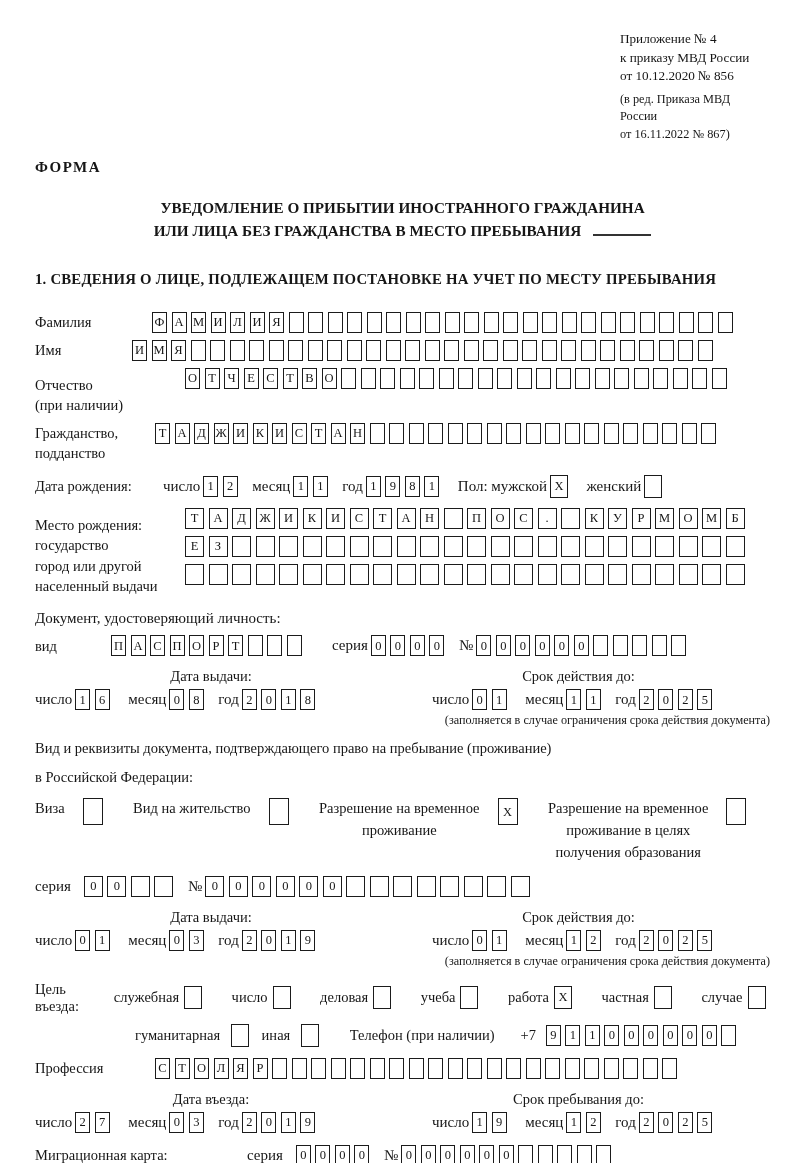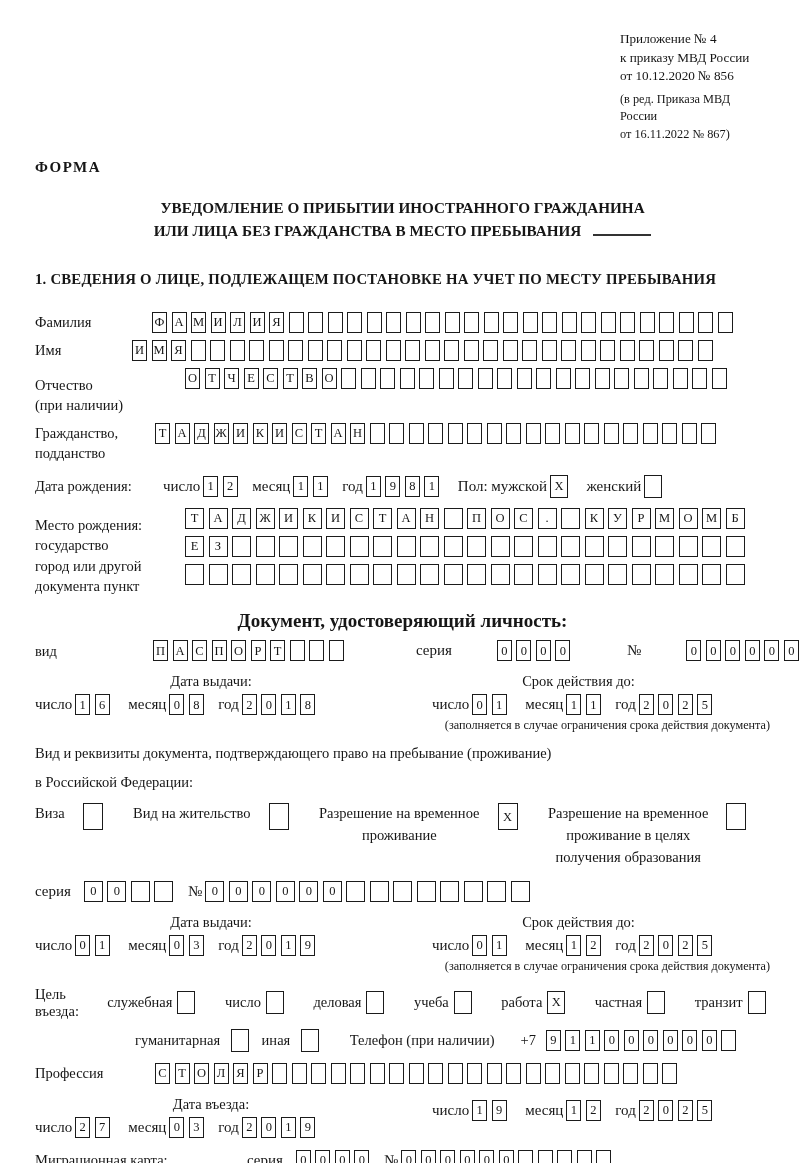--- a/index.html
+++ b/index.html
@@ -26,21 +26,21 @@
   .ml10{margin-left:10px;} .ml14{margin-left:14px;} .ml26{margin-left:26px;}
   
   .dates-row{display:flex;margin-top:12px;}
   .dg-left{width:352px;flex:0 0 auto;}
   .dg-right{flex:1;}
   .date-caption{text-align:center;font-size:14.5px;}
   .date-line{display:flex;align-items:center;margin-top:4px;}
   .dg-right .date-line{margin-left:45px;}
   .note{font-size:12.2px;text-align:right;margin-top:3px;white-space:nowrap;}
   
-  .iddoc-heading{text-align:center;font-weight:bold;font-size:19px;margin-top:14px;}
+  .iddoc-heading{text-align:left;font-weight:normal;font-size:15px;margin-top:14px;}
   
   .resid-line{font-size:14.5px;margin-top:12px;}
   .visa-row{display:flex;align-items:flex-start;gap:26px;margin-top:12px;}
   .visa-item{display:flex;align-items:flex-start;gap:18px;}
   .visa-text{font-size:14.5px;text-align:center;line-height:1.5;}
   .cb .cell{width:16px;height:21px;}
   .cbL .cell{width:18px;height:25px;}
   
   .purpose-row{display:flex;align-items:center;margin-top:12px;font-size:14.5px;gap:17px;}
   .opt{display:flex;align-items:center;gap:5px;margin-left:8px;}
@@ -247,21 +247,21 @@
     <div class="cells cb">
         <span class="cell"></span>
       </div>
   </div>
 
   <div class="frow" style="margin-top:10px;">
     <div class="flabel w150">
       <div>Место рождения:</div>
       <div>государство</div>
       <div>город или другой</div>
-      <div>документа пункт</div>
+      <div>населенный выдачи</div>
     </div>
     <div class="stack">
       <div class="cells wide">
           <span class="cell">Т</span>
           <span class="cell">А</span>
           <span class="cell">Д</span>
           <span class="cell">Ж</span>
           <span class="cell">И</span>
           <span class="cell">К</span>
           <span class="cell">И</span>
@@ -333,21 +333,21 @@
           <span class="cell"></span>
           <span class="cell"></span>
           <span class="cell"></span>
           <span class="cell"></span>
         </div>
     </div>
   </div>
 
   <div class="iddoc-heading">Документ, удостоверяющий личность:</div>
 
-  <div class="frow" style="margin-top:8px;align-items:center;gap:42px;">
+  <div class="frow" style="margin-top:8px;align-items:center;">
     <div class="flabel" style="width:76px;">вид</div>
     <div class="cells">
         <span class="cell">П</span>
         <span class="cell">А</span>
         <span class="cell">С</span>
         <span class="cell">П</span>
         <span class="cell">О</span>
         <span class="cell">Р</span>
         <span class="cell">Т</span>
         <span class="cell"></span>
@@ -569,21 +569,21 @@
           <span class="cell">X</span>
         </span>
     </span>
     <span class="opt">
       <span>частная</span>
       <span class="cells cb">
           <span class="cell"></span>
         </span>
     </span>
     <span class="opt">
-      <span>транзит</span>
+      <span>случае</span>
       <span class="cells cb">
           <span class="cell"></span>
         </span>
     </span>
   </div>
 
   <div class="purpose-row2">
     <span class="opt" style="margin-left:0;">
       <span>гуманитарная</span>
       <span class="cells cb" style="margin-left:6px;">
@@ -662,20 +662,21 @@
         <span class="dword ml10">год</span>
         <div class="cells">
             <span class="cell">2</span>
             <span class="cell">0</span>
             <span class="cell">1</span>
             <span class="cell">9</span>
           </div>
       </div>
     </div>
     <div class="dg-right">
+      <div class="date-caption">Срок пребывания до:</div>
       <div class="date-line">
         <span class="dword">число</span>
         <div class="cells">
             <span class="cell">1</span>
             <span class="cell">9</span>
           </div>
         <span class="dword ml14">месяц</span>
         <div class="cells">
             <span class="cell">1</span>
             <span class="cell">2</span>

